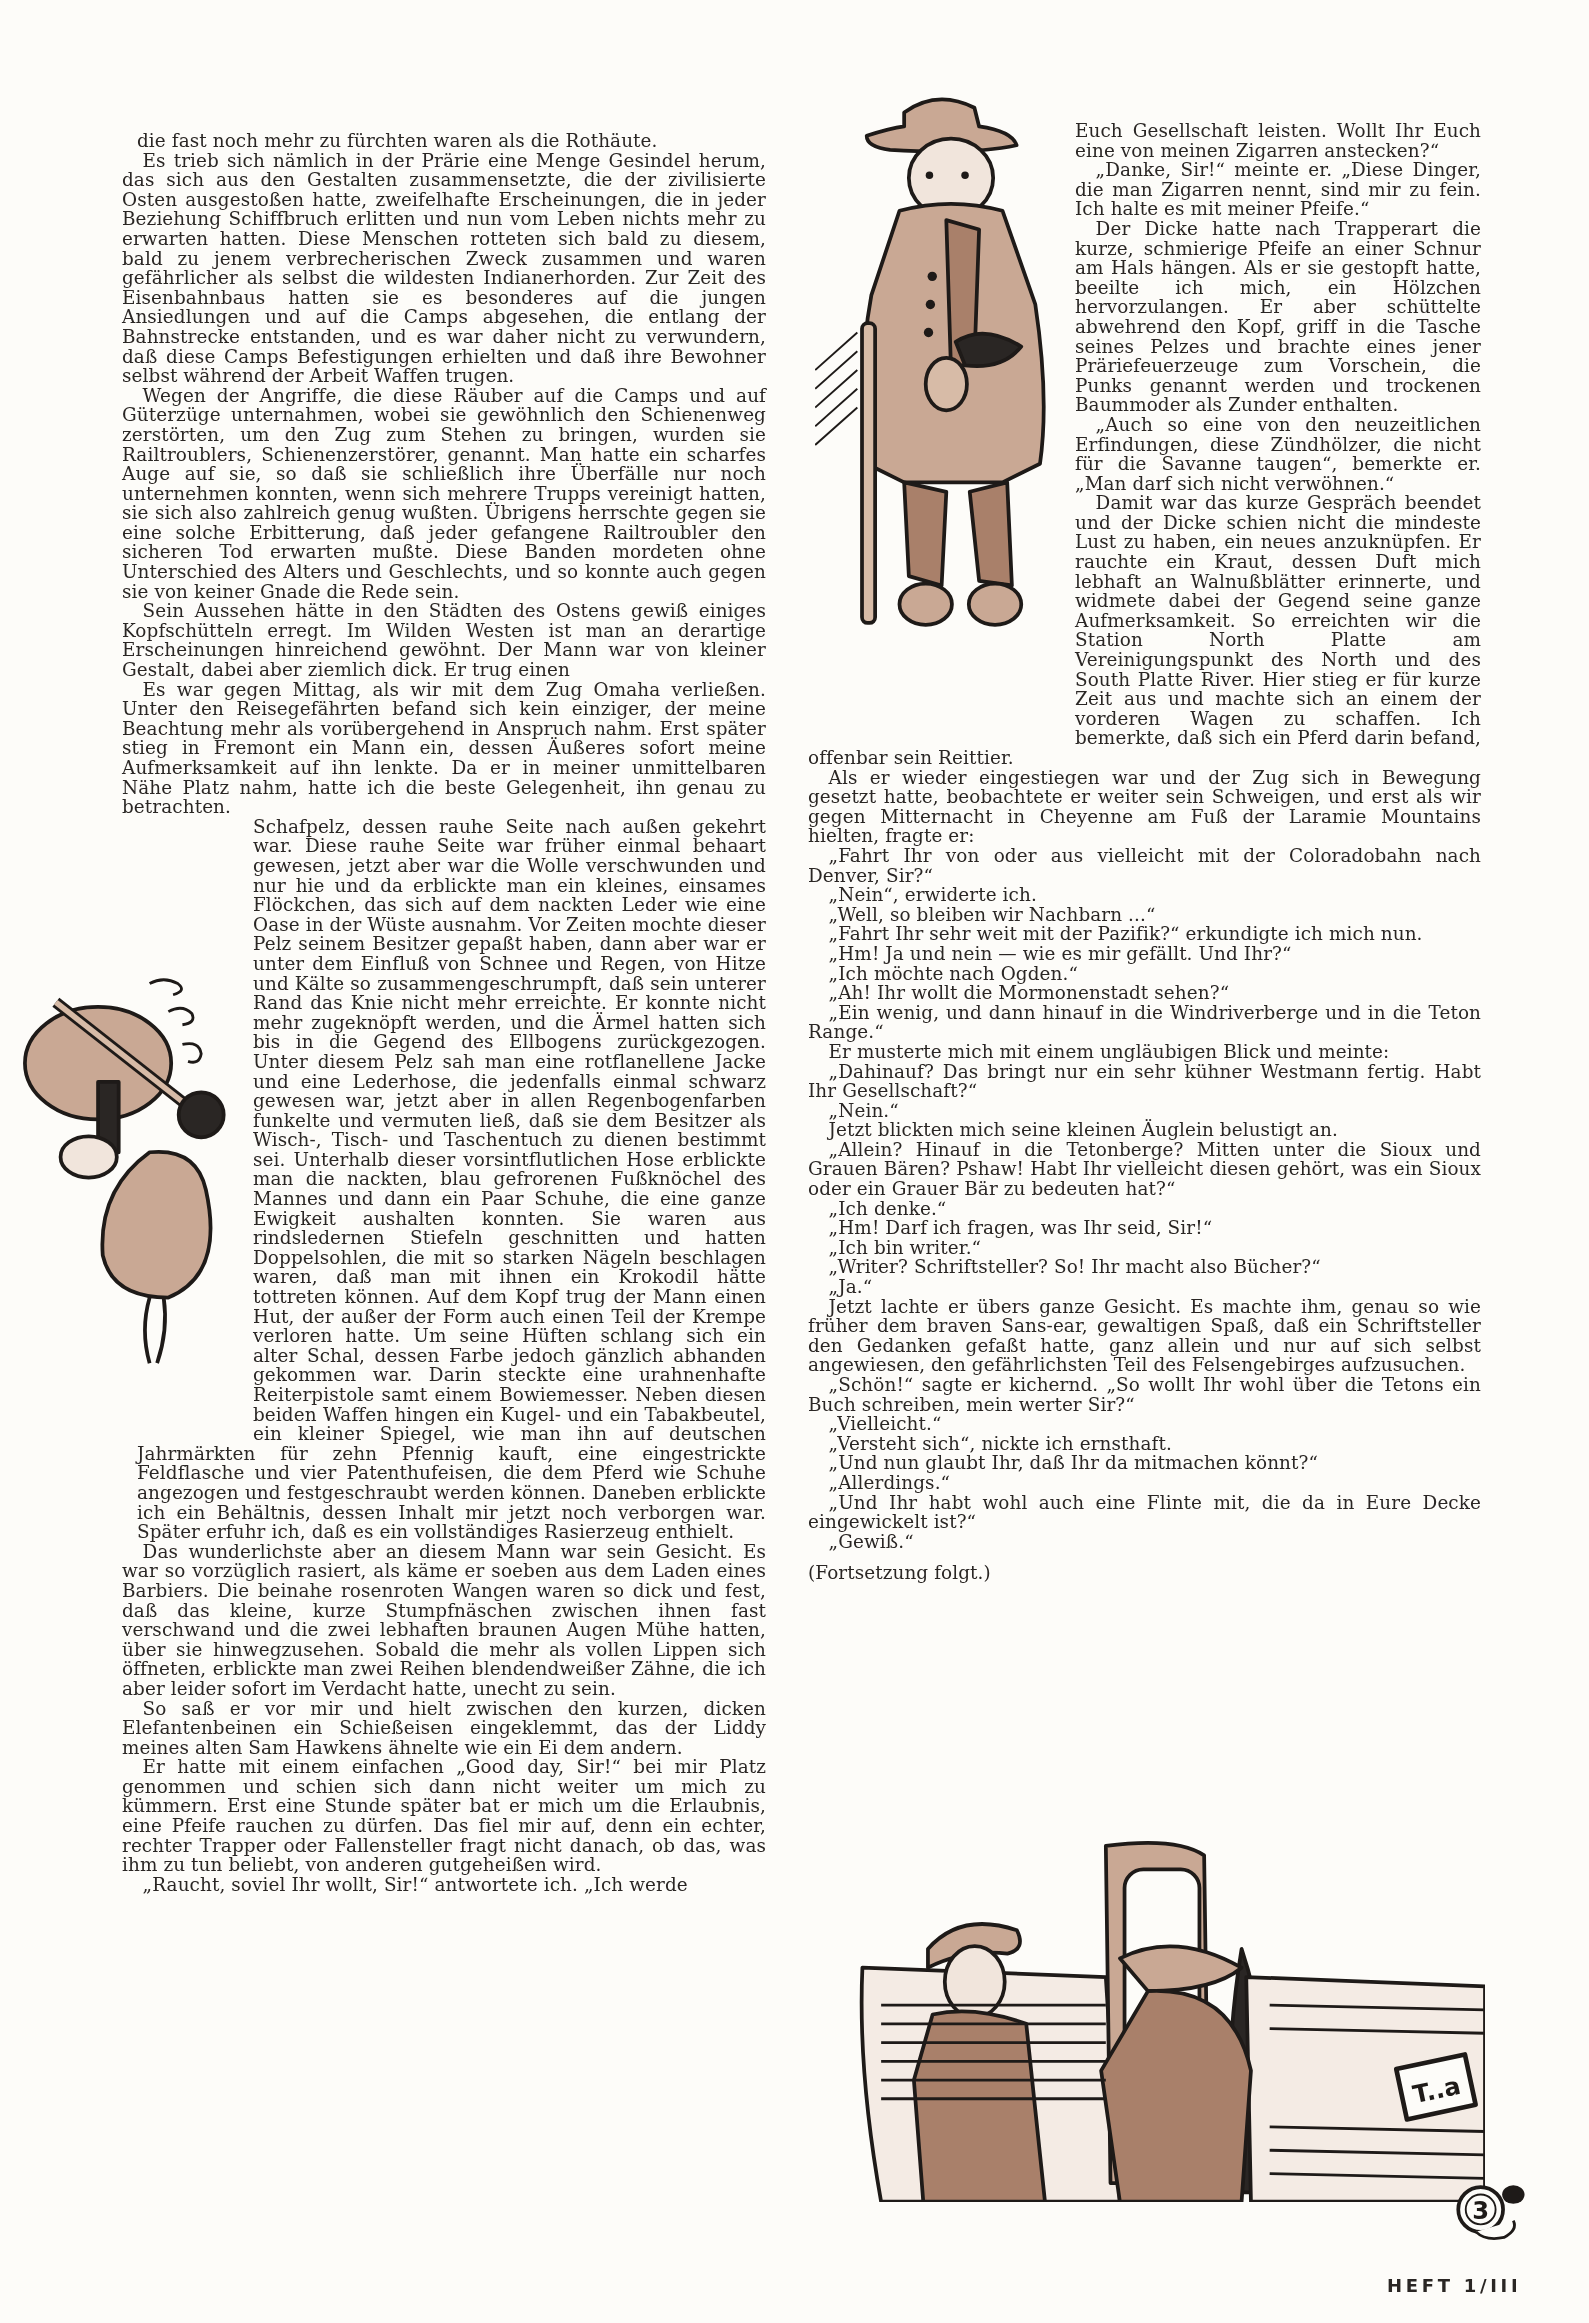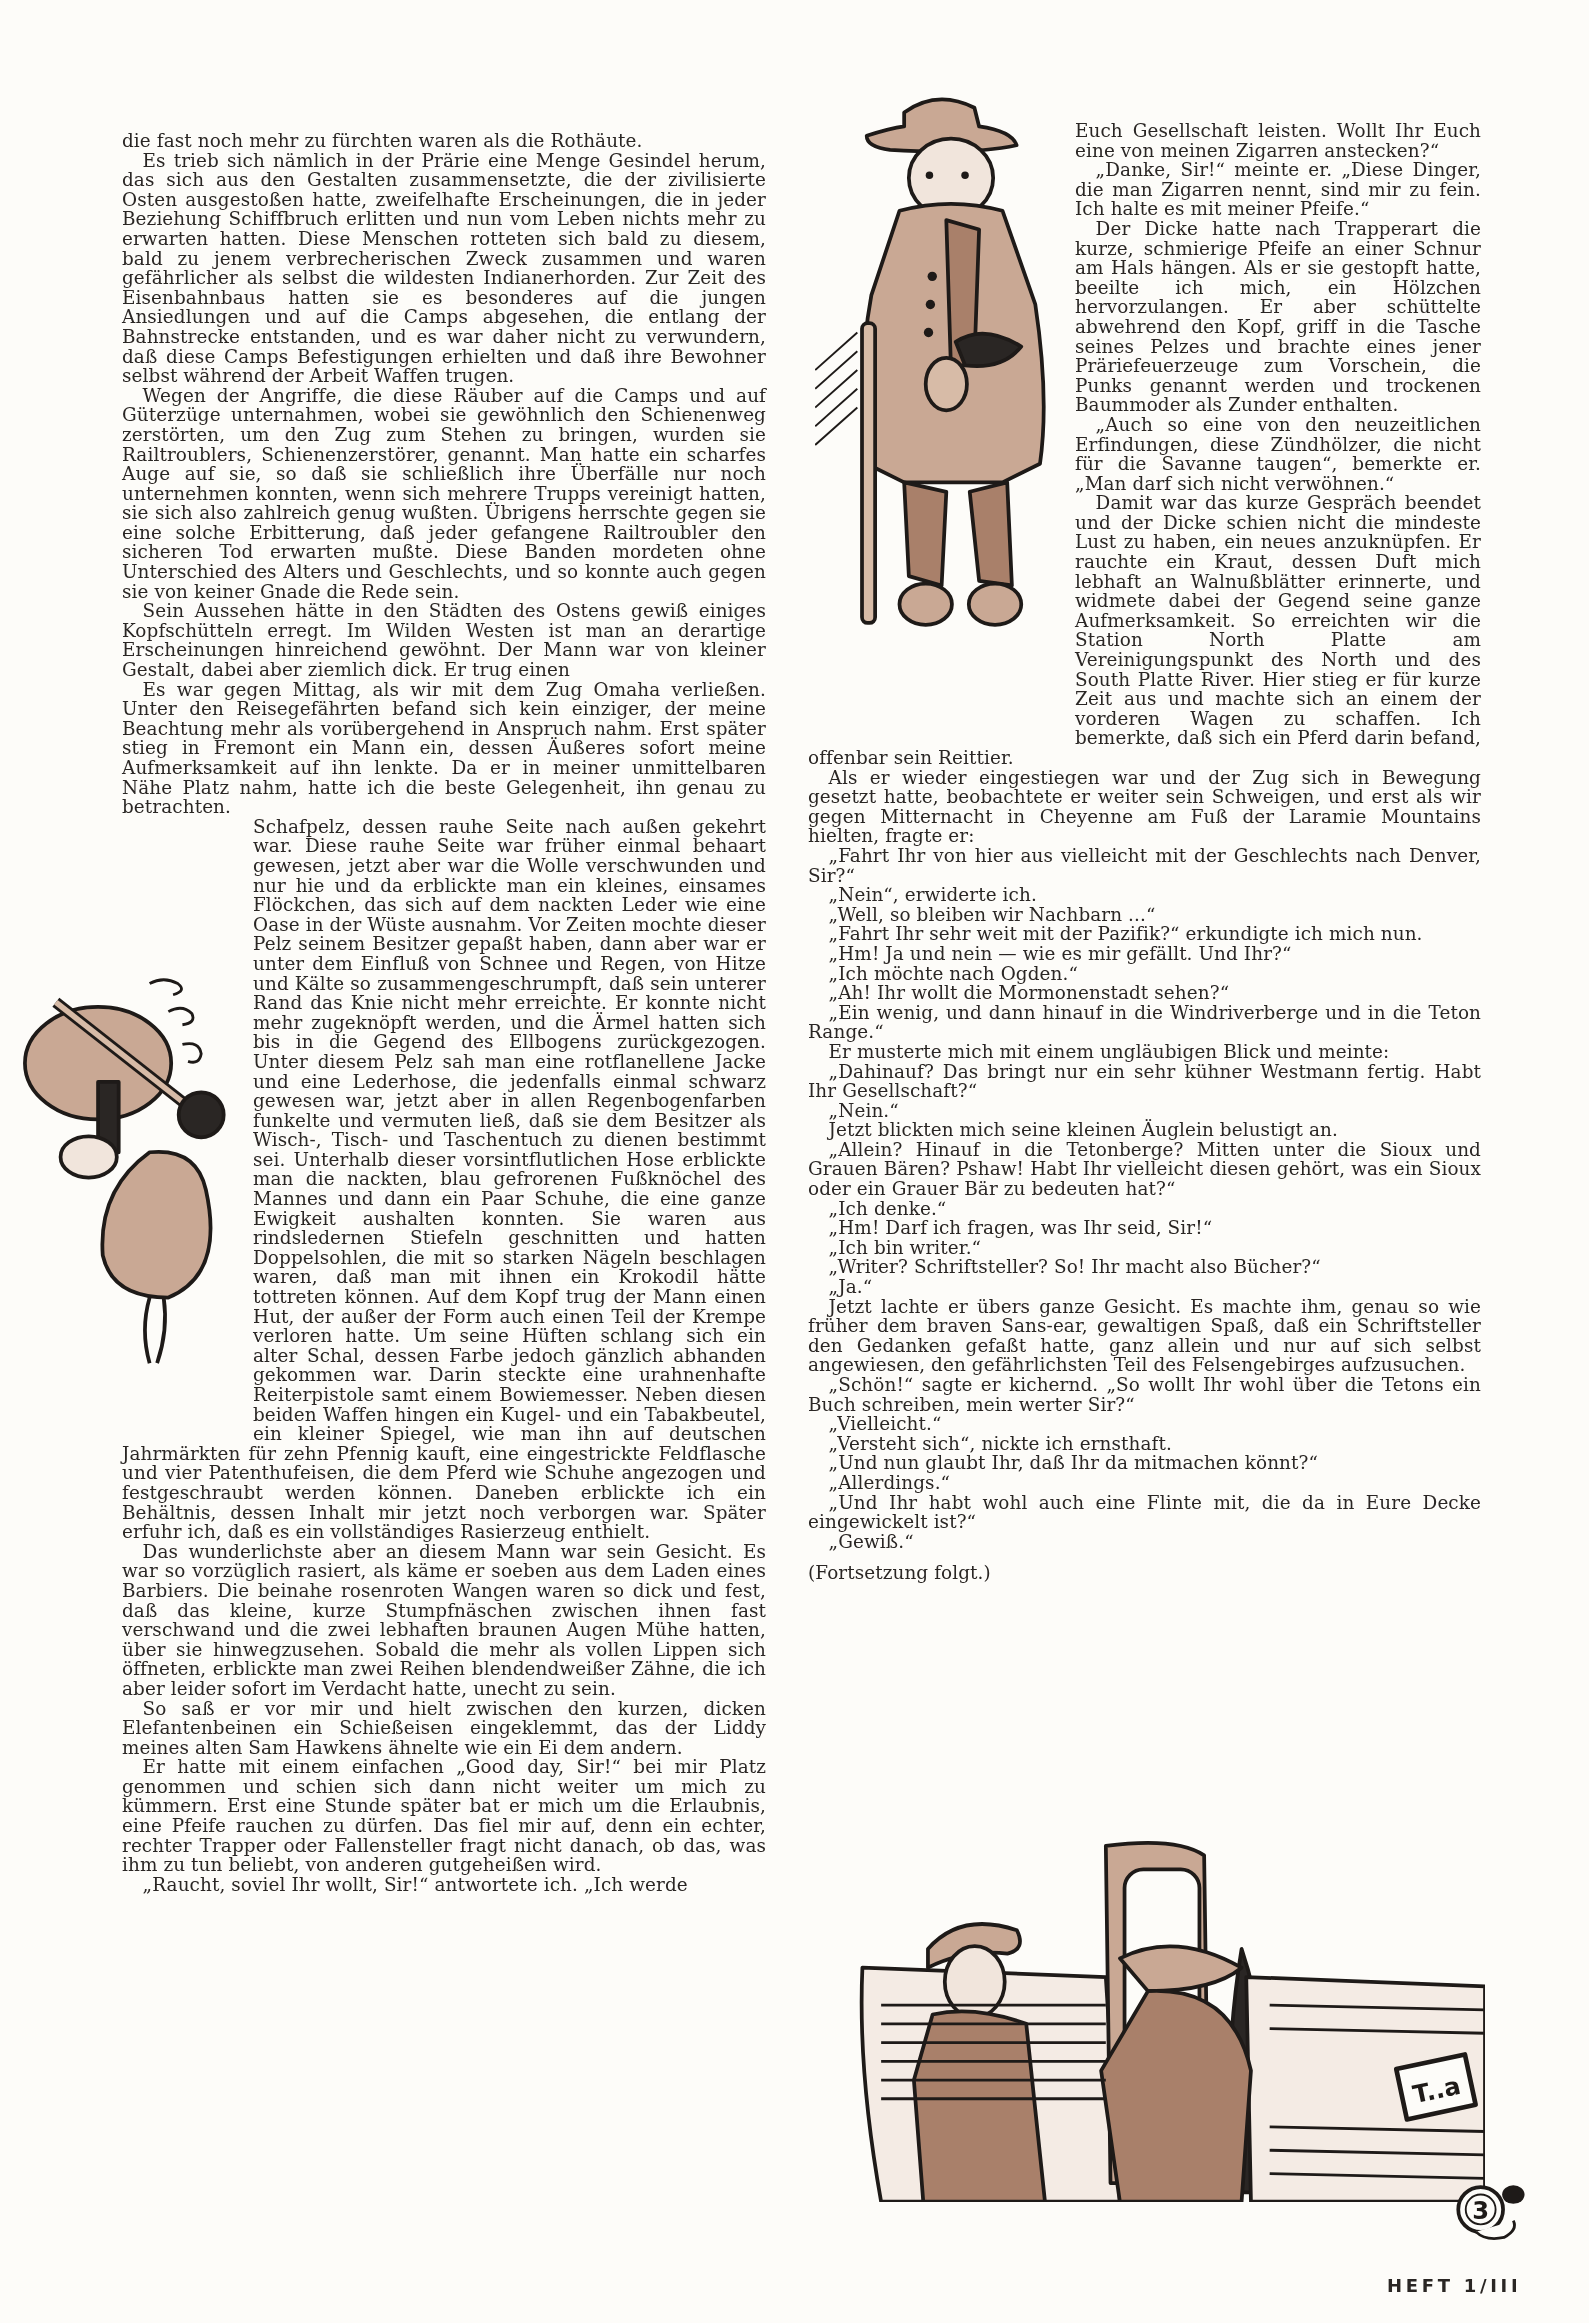--- a/index.html
+++ b/index.html
@@ -2,21 +2,21 @@
 <html style="font-size:15px"><head>
 <meta charset="utf-8">
 <style>
   html, body { margin:0; padding:0; }
   body {
     width:1589px; height:2324px; background:#fdfcf9; position:relative; overflow:hidden;
     font-family:"DejaVu Serif", serif; color:#2a2624;
   }
   .col { position:absolute; font-size:18.4px; line-height:19.6px; text-align:justify; letter-spacing:0.1px; }
   .col p { margin:0; text-indent:20.6px; }
-  .col p.noindent { text-indent:0; }
+  .col p.noindent { text-indent:0;margin-left:15px; }
   #colA { left:122px; top:131px; width:644px; }
   #colB { left:808px; top:121px; width:673px; }
   .float-left-box { float:left; width:131px; height:615px; shape-outside:inset(0); }
   .float-right-top { float:left; width:267px; height:614px; }
   .illus { position:absolute; }
   .footer { position:absolute; left:1387px; top:2275px; font-family:"DejaVu Sans", sans-serif; font-weight:bold; font-size:18px; letter-spacing:3.7px; color:#2a2624; }
   .fortsetzung { text-indent:0 !important; margin-top:11.2px !important; }
 </style>
 </head>
 <body>
@@ -36,21 +36,21 @@
 </div>
 
 <div id="colB" class="col">
   <div class="float-right-top"></div>
   <p class="noindent">Euch Gesellschaft leisten. Wollt Ihr Euch eine von meinen Zigarren anstecken?“</p>
   <p>„Danke, Sir!“ meinte er. „Diese Dinger, die man Zigarren nennt, sind mir zu fein. Ich halte es mit meiner Pfeife.“</p>
   <p>Der Dicke hatte nach Trapperart die kurze, schmierige Pfeife an einer Schnur am Hals hängen. Als er sie gestopft hatte, beeilte ich mich, ein Hölzchen hervorzulangen. Er aber schüttelte abwehrend den Kopf, griff in die Tasche seines Pelzes und brachte eines jener Präriefeuerzeuge zum Vorschein, die Punks genannt werden und trockenen Baummoder als Zunder enthalten.</p>
   <p>„Auch so eine von den neuzeitlichen Erfindungen, diese Zündhölzer, die nicht für die Savanne taugen“, bemerkte er. „Man darf sich nicht verwöhnen.“</p>
   <p>Damit war das kurze Gespräch beendet und der Dicke schien nicht die mindeste Lust zu haben, ein neues anzuknüpfen. Er rauchte ein Kraut, dessen Duft mich lebhaft an Walnußblätter erinnerte, und widmete dabei der Gegend seine ganze Aufmerksamkeit. So erreichten wir die Station North Platte am Vereinigungspunkt des North und des South Platte River. Hier stieg er für kurze Zeit aus und machte sich an einem der vorderen Wagen zu schaffen. Ich bemerkte, daß sich ein Pferd darin befand, offenbar sein Reittier.</p>
   <p>Als er wieder eingestiegen war und der Zug sich in Bewegung gesetzt hatte, beobachtete er weiter sein Schweigen, und erst als wir gegen Mitternacht in Cheyenne am Fuß der Laramie Mountains hielten, fragte er:</p>
-  <p>„Fahrt Ihr von hier aus vielleicht mit der Geschlechts nach Denver, Sir?“</p>
+  <p>„Fahrt Ihr von oder aus vielleicht mit der Coloradobahn nach Denver, Sir?“</p>
   <p>„Nein“, erwiderte ich.</p>
   <p>„Well, so bleiben wir Nachbarn ...“</p>
   <p>„Fahrt Ihr sehr weit mit der Pazifik?“ erkundigte ich mich nun.</p>
   <p>„Hm! Ja und nein — wie es mir gefällt. Und Ihr?“</p>
   <p>„Ich möchte nach Ogden.“</p>
   <p>„Ah! Ihr wollt die Mormonenstadt sehen?“</p>
   <p>„Ein wenig, und dann hinauf in die Windriverberge und in die Teton Range.“</p>
   <p>Er musterte mich mit einem ungläubigen Blick und meinte:</p>
   <p>„Dahinauf? Das bringt nur ein sehr kühner Westmann fertig. Habt Ihr Gesellschaft?“</p>
   <p>„Nein.“</p>

